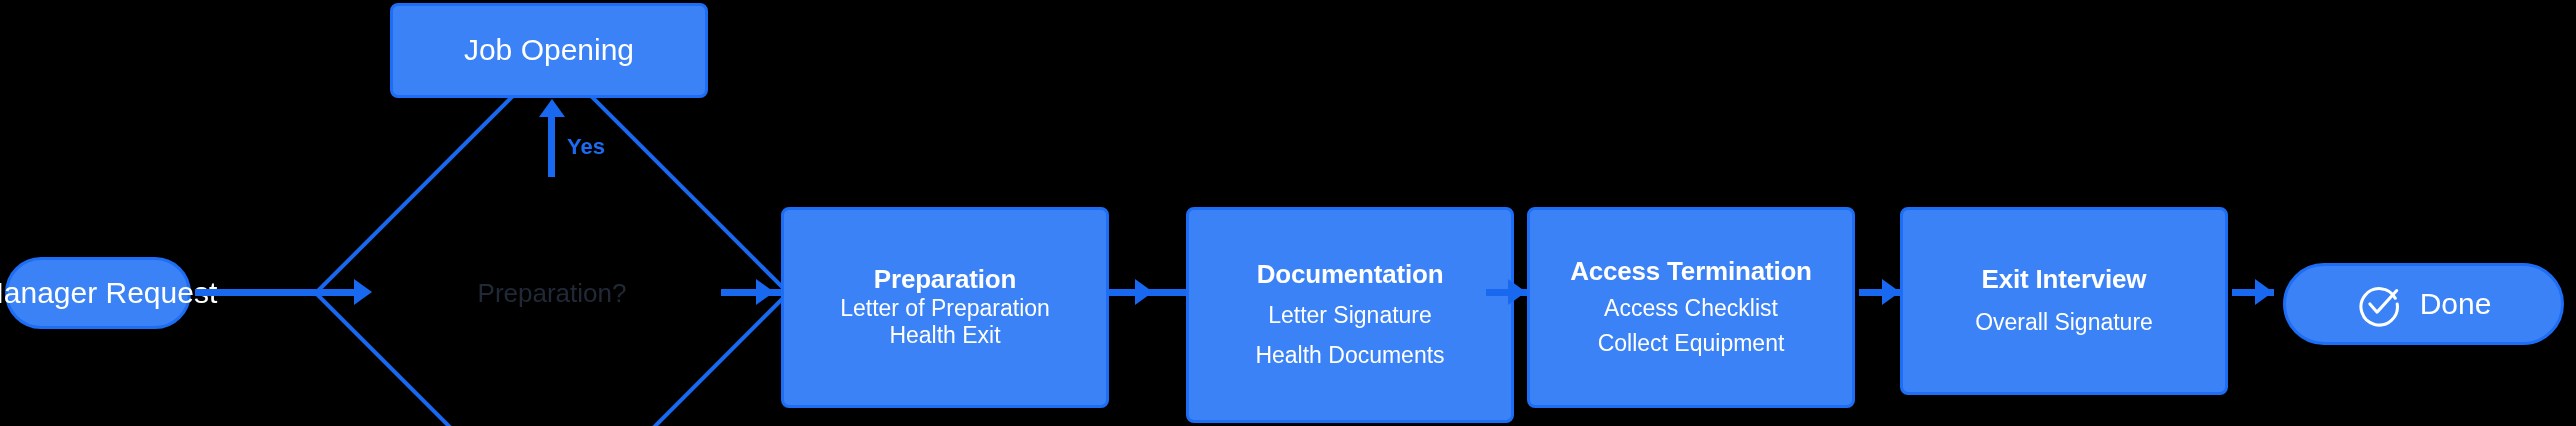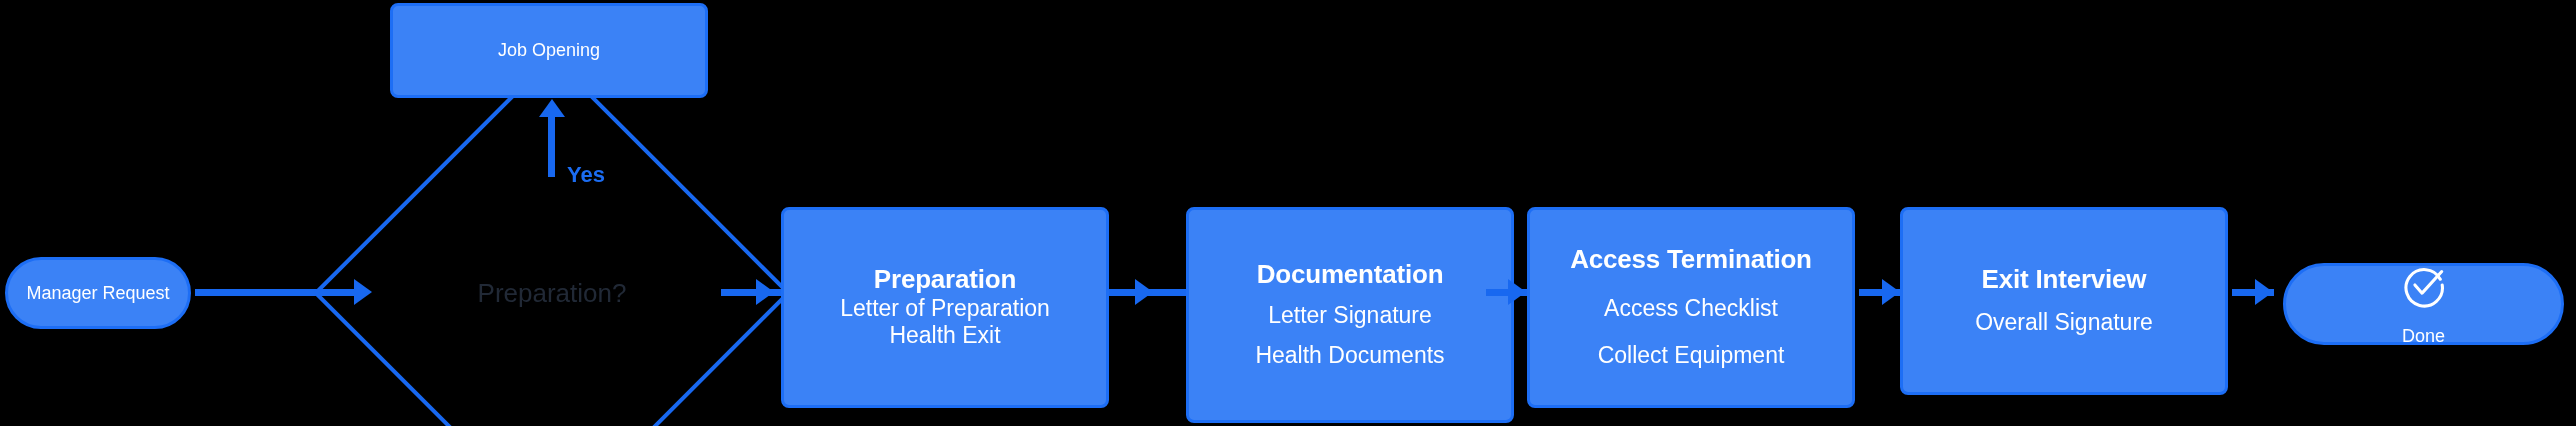--- a/index.html
+++ b/index.html
@@ -33,21 +33,21 @@
     letter-spacing:-0.2px;
     white-space:nowrap;
   }
   .node-sub {
     font-size:23px;
     font-weight:400;
     line-height:1.2;
     white-space:nowrap;
   }
   .plain-label {
-    font-size:18px;
+    font-size:30px;
     font-weight:400;
     line-height:1.15;
     white-space:nowrap;
   }
 
   
   #decision-node {
     position:absolute;
     left:383px; top:124px;
     width:338px; height:338px;
@@ -91,21 +91,21 @@
   .edge-label {
     position:absolute;
     color:#1b6cf2;
     font-size:22px;
     font-weight:700;
     white-space:nowrap;
   }
 
   
   #done-node {
-    flex-direction:column;
+    flex-direction:row;
     gap:18px;
   }
   .check-icon { width:46px; height:46px; flex:0 0 auto; display:block; }
 </style>
 </head>
 <body>
 
 <div id="canvas">
 
   <div class="node pill" id="start-node" style="left:5px; top:257px; width:186px; height:72px;">
@@ -118,21 +118,21 @@
   </div>
 
   <div id="decision-node"></div>
   <div id="decision-label">
     <span>Preparation?</span>
   </div>
 
   <div class="conn">
     <div class="conn-line" style="left:548px; top:117px; width:7px; height:60px;"></div>
     <div class="arrow-up" style="left:539px; top:99px;"></div>
-    <span class="edge-label" style="left:567px; top:134px;margin-top:28px;">Yes</span>
+    <span class="edge-label" style="left:567px; top:134px;">Yes</span>
   </div>
 
   <div class="node rect" id="job-opening-node" style="left:390px; top:3px; width:318px; height:95px;">
     <span class="plain-label">Job Opening</span>
   </div>
 
   <div class="conn">
     <div class="conn-line" style="left:721px; top:289px; width:497px; height:7px;"></div>
     <div class="arrow-right" style="left:756px; top:279px;"></div>
   </div>
@@ -152,21 +152,21 @@
     <span class="node-title">Documentation</span>
     <span class="node-sub">Letter Signature</span>
     <span class="node-sub">Health Documents</span>
   </div>
 
   <div class="conn">
     <div class="conn-line" style="left:1486px; top:289px; width:42px; height:7px;"></div>
     <div class="arrow-right" style="left:1508px; top:279px;"></div>
   </div>
 
-  <div class="node rect" id="access-termination-node" style="left:1527px; top:207px; width:328px; height:201px; gap:20px;">
+  <div class="node rect" id="access-termination-node" style="left:1527px; top:207px; width:328px; height:201px; gap:8px;">
     <span class="node-title">Access Termination</span>
     <span class="node-sub">Access Checklist</span>
     <span class="node-sub">Collect Equipment</span>
   </div>
 
   <div class="conn">
     <div class="conn-line" style="left:1859px; top:289px; width:42px; height:7px;"></div>
     <div class="arrow-right" style="left:1882px; top:279px;"></div>
   </div>
 

